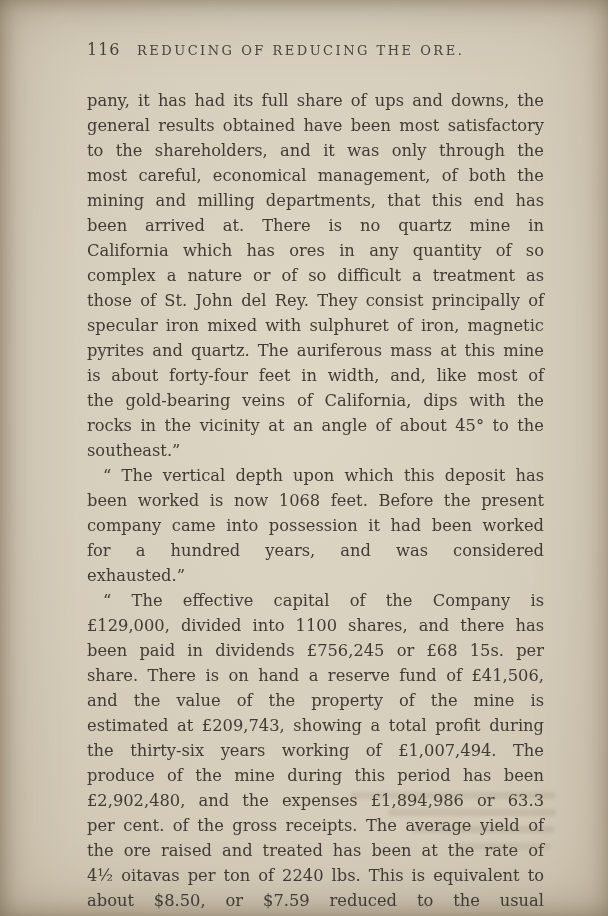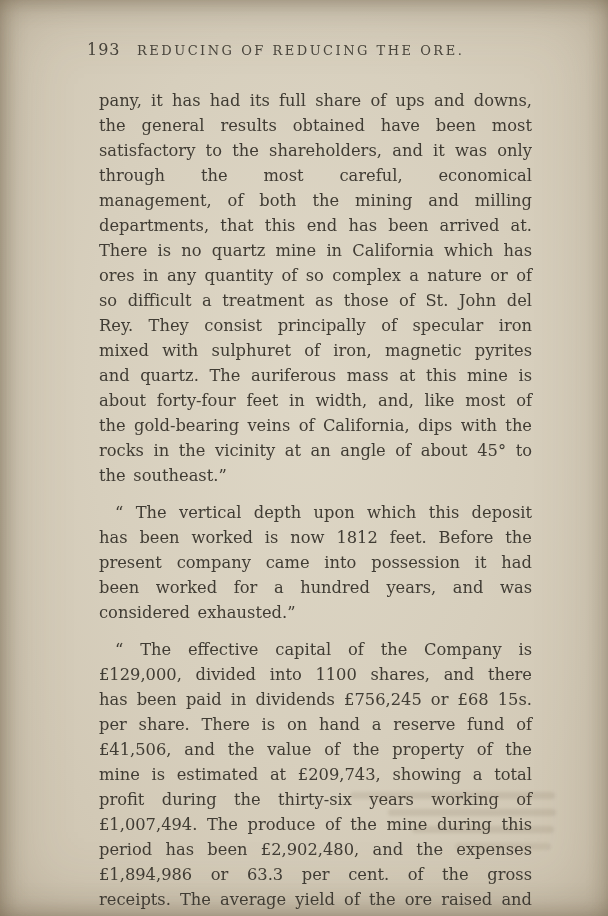--- a/index.html
+++ b/index.html
@@ -49,21 +49,21 @@
     color: #49453c;
     white-space: nowrap;
   }
   .body-text {
     font-size: 16.3px;
     line-height: 25px;
     text-align: justify;
     word-spacing: 2.5px;
     color: #403c34;
   }
-  .para { margin: 12px; }
+  .para { margin: 0; }
   .para.indent { text-indent: 16px; }
   
   .showthrough { position: absolute; pointer-events: none; }
   .smudge {
     position: absolute;
     height: 7px;
     border-radius: 4px;
     background: rgba(110, 95, 70, 0.13);
     filter: blur(1.5px);
   }
@@ -72,27 +72,27 @@
   .s3 { left: 412px; top: 826px; width: 142px; }
   .s4 { left: 455px; top: 843px; width: 96px; opacity: .8; }
 </style>
 </head>
 <body>
 
 <div class="scan">
   <div class="page-inner">
 
     <header class="running-head">
-      <span class="page-num">193</span>
+      <span class="page-num">116</span>
       <span class="head-title">REDUCING OF REDUCING THE ORE.</span>
     </header>
 
     <main class="body-text">
       <p class="para">pany, it has had its full share of ups and downs, the general results obtained have been most satisfactory to the shareholders, and it was only through the most careful, economical management, of both the mining and milling departments, that this end has been arrived at.  There is no quartz mine in California which has ores in any quantity of so complex a nature or of so difficult a treatment as those of St. John del Rey.  They consist principally of specular iron mixed with sulphuret of iron, magnetic pyrites and quartz.  The auriferous mass at this mine is about forty-four feet in width, and, like most of the gold-bearing veins of California, dips with the rocks in the vicinity at an angle of about 45° to the southeast.”</p>
-      <p class="para indent">“ The vertical depth upon which this deposit has been worked is now 1812 feet.  Before the present company came into possession it had been worked for a hundred years, and was considered exhausted.”</p>
+      <p class="para indent">“ The vertical depth upon which this deposit has been worked is now 1068 feet.  Before the present company came into possession it had been worked for a hundred years, and was considered exhausted.”</p>
       <p class="para indent">“ The effective capital of the Company is £129,000, divided into 1100 shares, and there has been paid in dividends £756,245 or £68 15s. per share.  There is on hand a reserve fund of £41,506, and the value of the property of the mine is estimated at £209,743, showing a total profit during the thirty-six years working of £1,007,494.  The produce of the mine during this period has been £2,902,480, and the expenses £1,894,986 or 63.3 per cent. of the gross receipts.  The average yield of the ore raised and treated has been at the rate of 4½ oitavas per ton of 2240 lbs. This is equivalent to about $8.50, or $7.59 reduced to the usual California ton of 2000 lbs.  The yield for the last three years has been as follows :—</p>
 
     </main>
   </div>
 
   <div class="showthrough">
     <div class="smudge s1"></div>
     <div class="smudge s2"></div>
     <div class="smudge s3"></div>
     <div class="smudge s4"></div>

